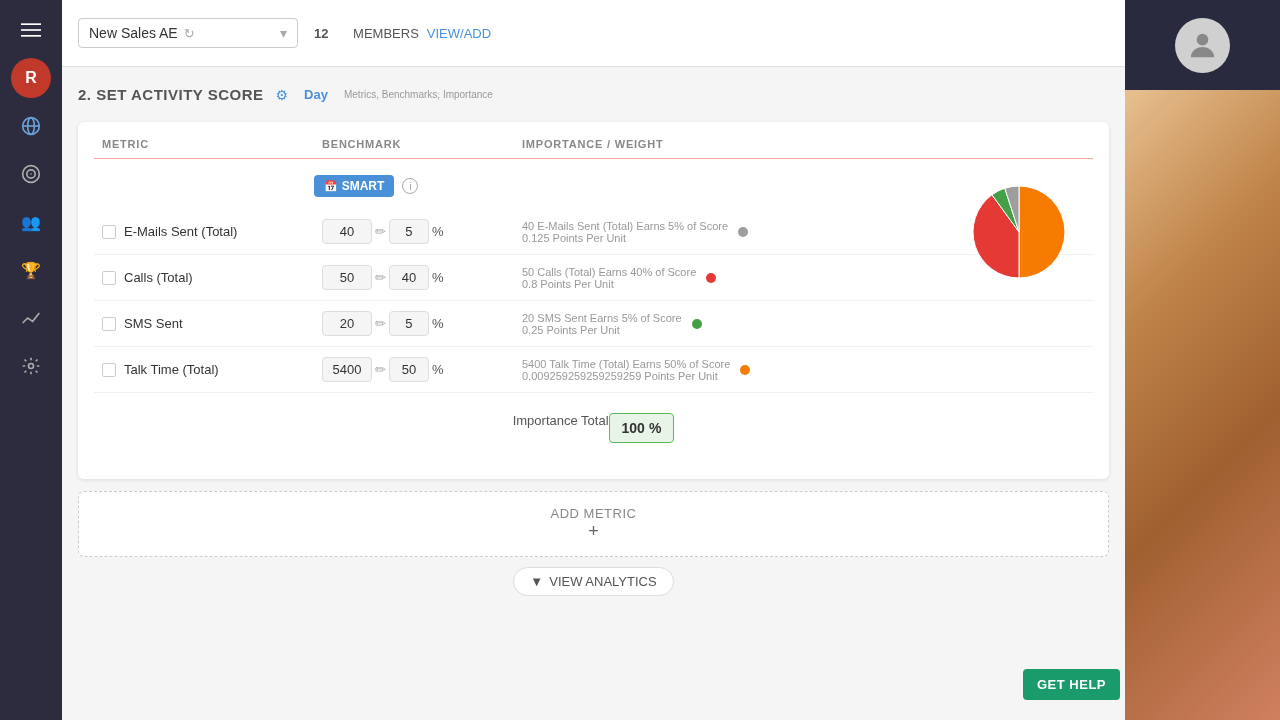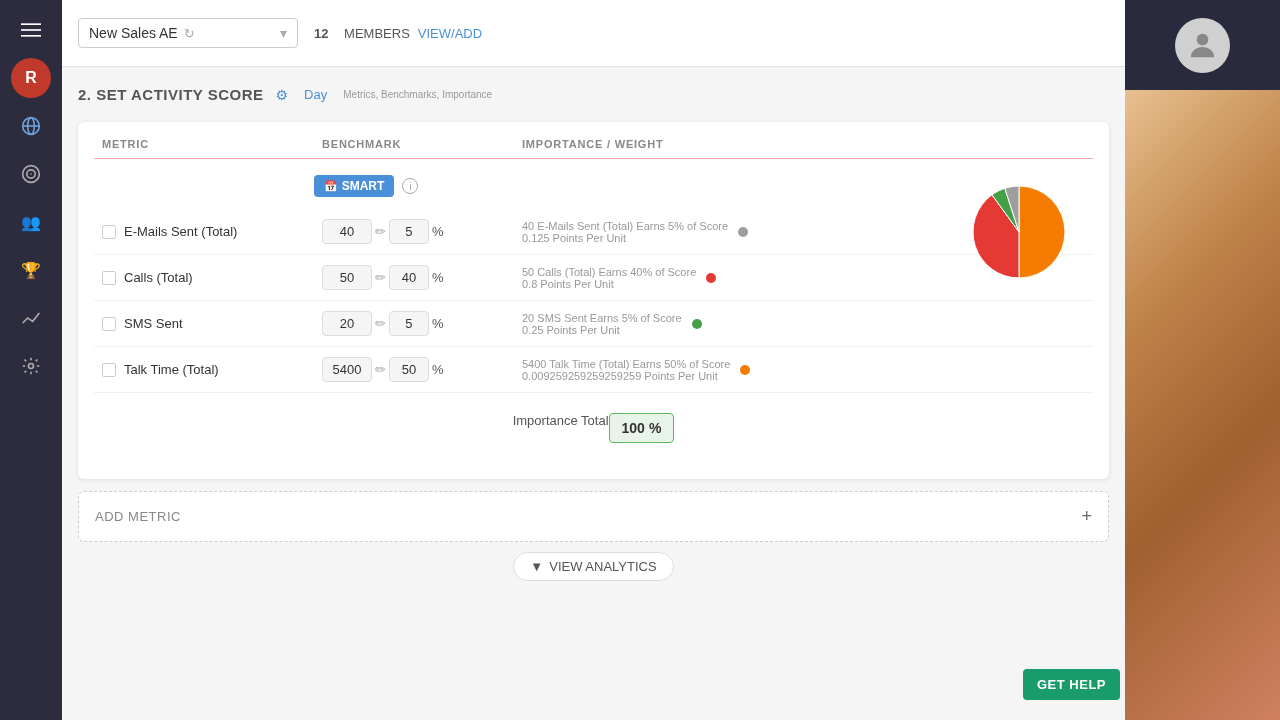--- a/index.html
+++ b/index.html
@@ -113,21 +113,21 @@
     .tab-item {
       font-size: 13px;
       color: #4a90d9;
       cursor: pointer;
       padding: 4px 8px;
       border-radius: 4px;
       display: flex;
       align-items: center;
       gap: 4px;
     }
-    .tab-item.active { font-weight: 400; }
+    .tab-item.active { font-weight: 700; }
     .tab-inactive { color: #999; font-size: 10px; }
 
     
     .card {
       background: #fff;
       border-radius: 6px;
       box-shadow: 0 1px 4px rgba(0,0,0,0.1);
       padding: 16px;
       position: relative;
     }
@@ -295,20 +295,21 @@
     .add-metric-section {
       margin-top: 12px;
       border: 1px dashed #ccc;
       border-radius: 6px;
       padding: 14px 16px;
       display: flex;
       align-items: center;
       justify-content: space-between;
       cursor: pointer;
       background: #fff;
+      flex-direction: column;
     }
     .add-metric-label {
       font-size: 13px;
       color: #888;
       text-transform: uppercase;
       letter-spacing: 0.5px;
     }
     .add-metric-plus {
       font-size: 18px;
       color: #666;
@@ -431,21 +432,21 @@
     <div class="group-selector">
       <div class="group-selector-text">
         <span>New Sales AE</span>
         <span style="color:#aaa; font-size:13px;">↻</span>
       </div>
       <span style="color:#aaa;">▾</span>
     </div>
     <div class="members-info">
       <span>
         <strong>12</strong>
-        <span style="margin-left:12px;">MEMBERS</span>
+        <span style="margin-left:21px;">MEMBERS</span>
       </span>
       <a class="view-add-link">VIEW/ADD</a>
     </div>
   </div>
 
   <div class="content-area">
 
     <div class="section-header">
       <span class="section-title">
         <span>2.</span>

